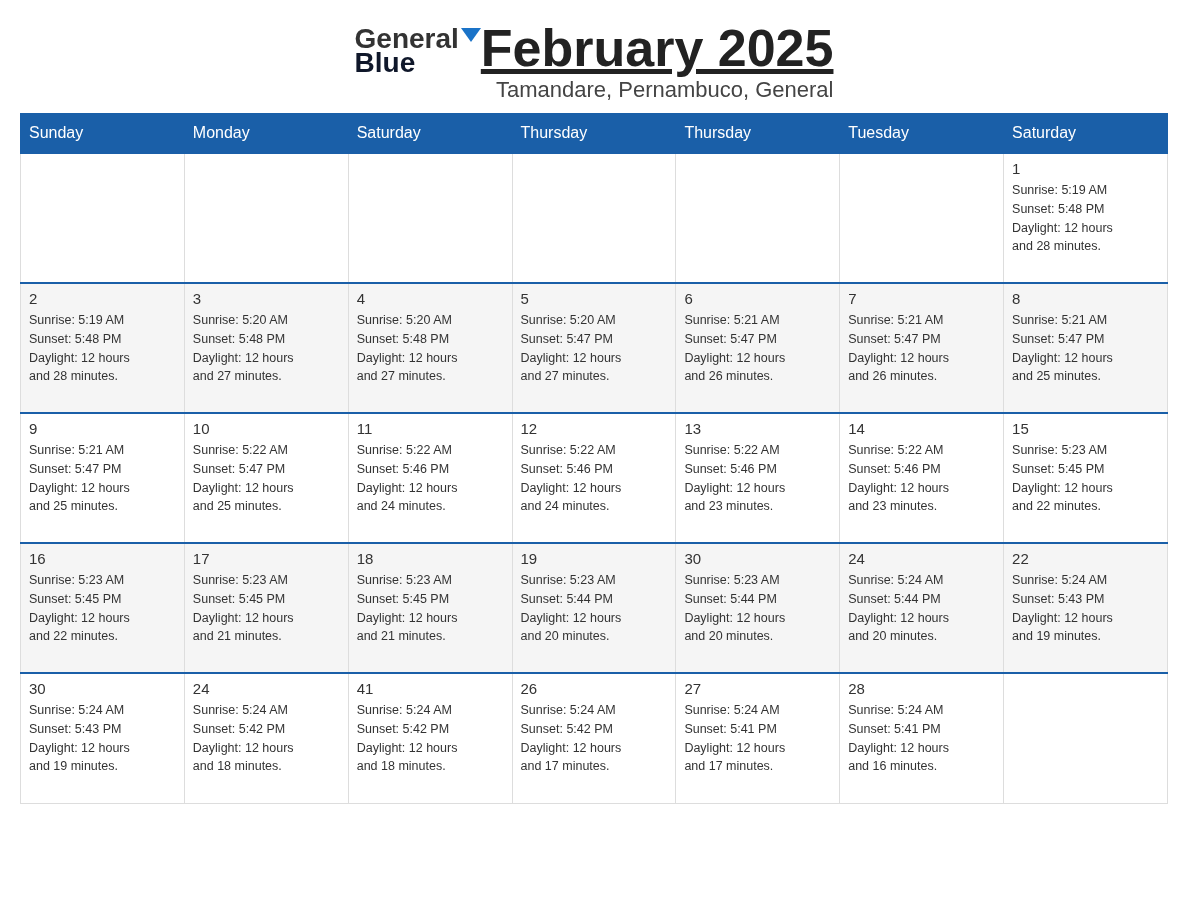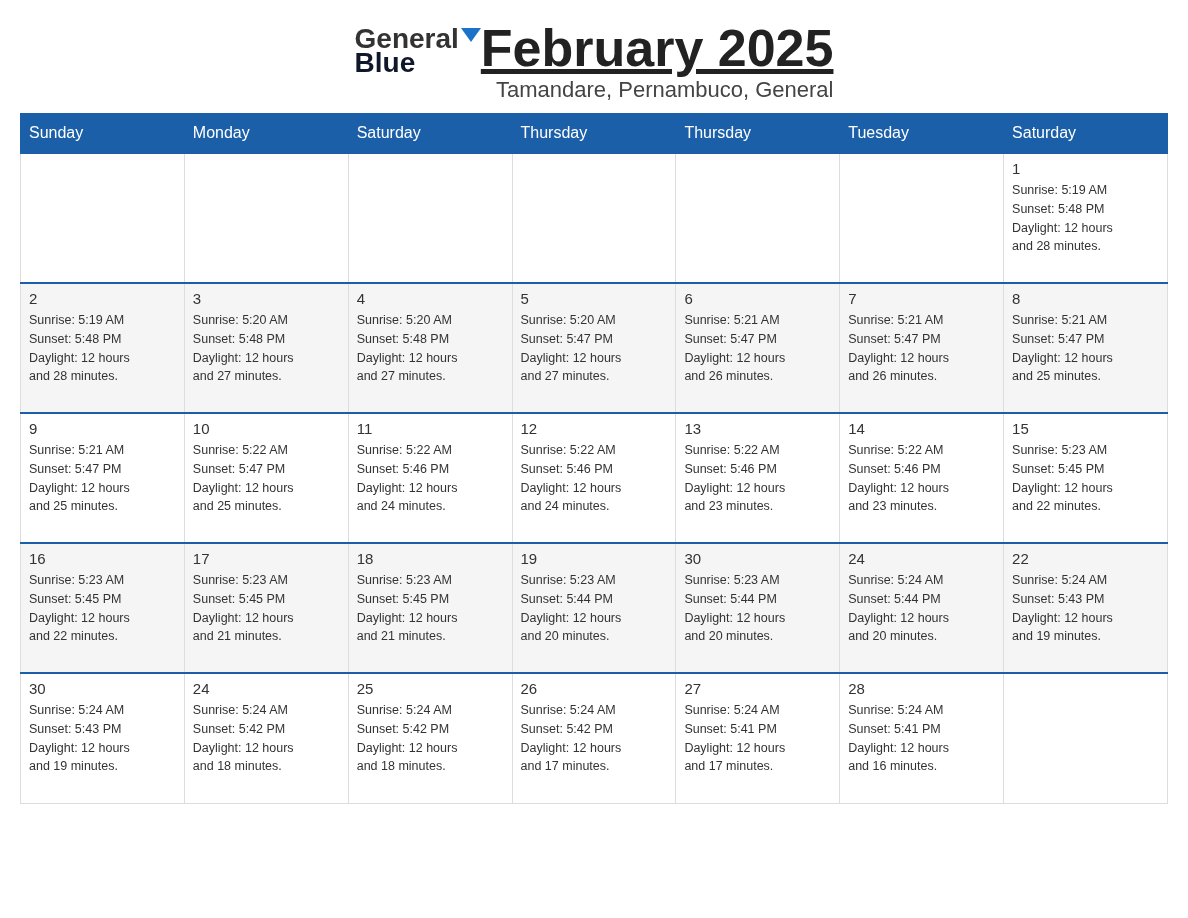--- a/index.html
+++ b/index.html
@@ -243,21 +243,21 @@
       <tr>
         <td>
           <span class="day-number">30</span>
           <div class="day-info">Sunrise: 5:24 AM<br>Sunset: 5:43 PM<br>Daylight: 12 hours<br>and 19 minutes.</div>
         </td>
         <td>
           <span class="day-number">24</span>
           <div class="day-info">Sunrise: 5:24 AM<br>Sunset: 5:42 PM<br>Daylight: 12 hours<br>and 18 minutes.</div>
         </td>
         <td>
-          <span class="day-number">25</span>
+          <span class="day-number">41</span>
           <div class="day-info">Sunrise: 5:24 AM<br>Sunset: 5:42 PM<br>Daylight: 12 hours<br>and 18 minutes.</div>
         </td>
         <td>
           <span class="day-number">26</span>
           <div class="day-info">Sunrise: 5:24 AM<br>Sunset: 5:42 PM<br>Daylight: 12 hours<br>and 17 minutes.</div>
         </td>
         <td>
           <span class="day-number">27</span>
           <div class="day-info">Sunrise: 5:24 AM<br>Sunset: 5:41 PM<br>Daylight: 12 hours<br>and 17 minutes.</div>
         </td>

